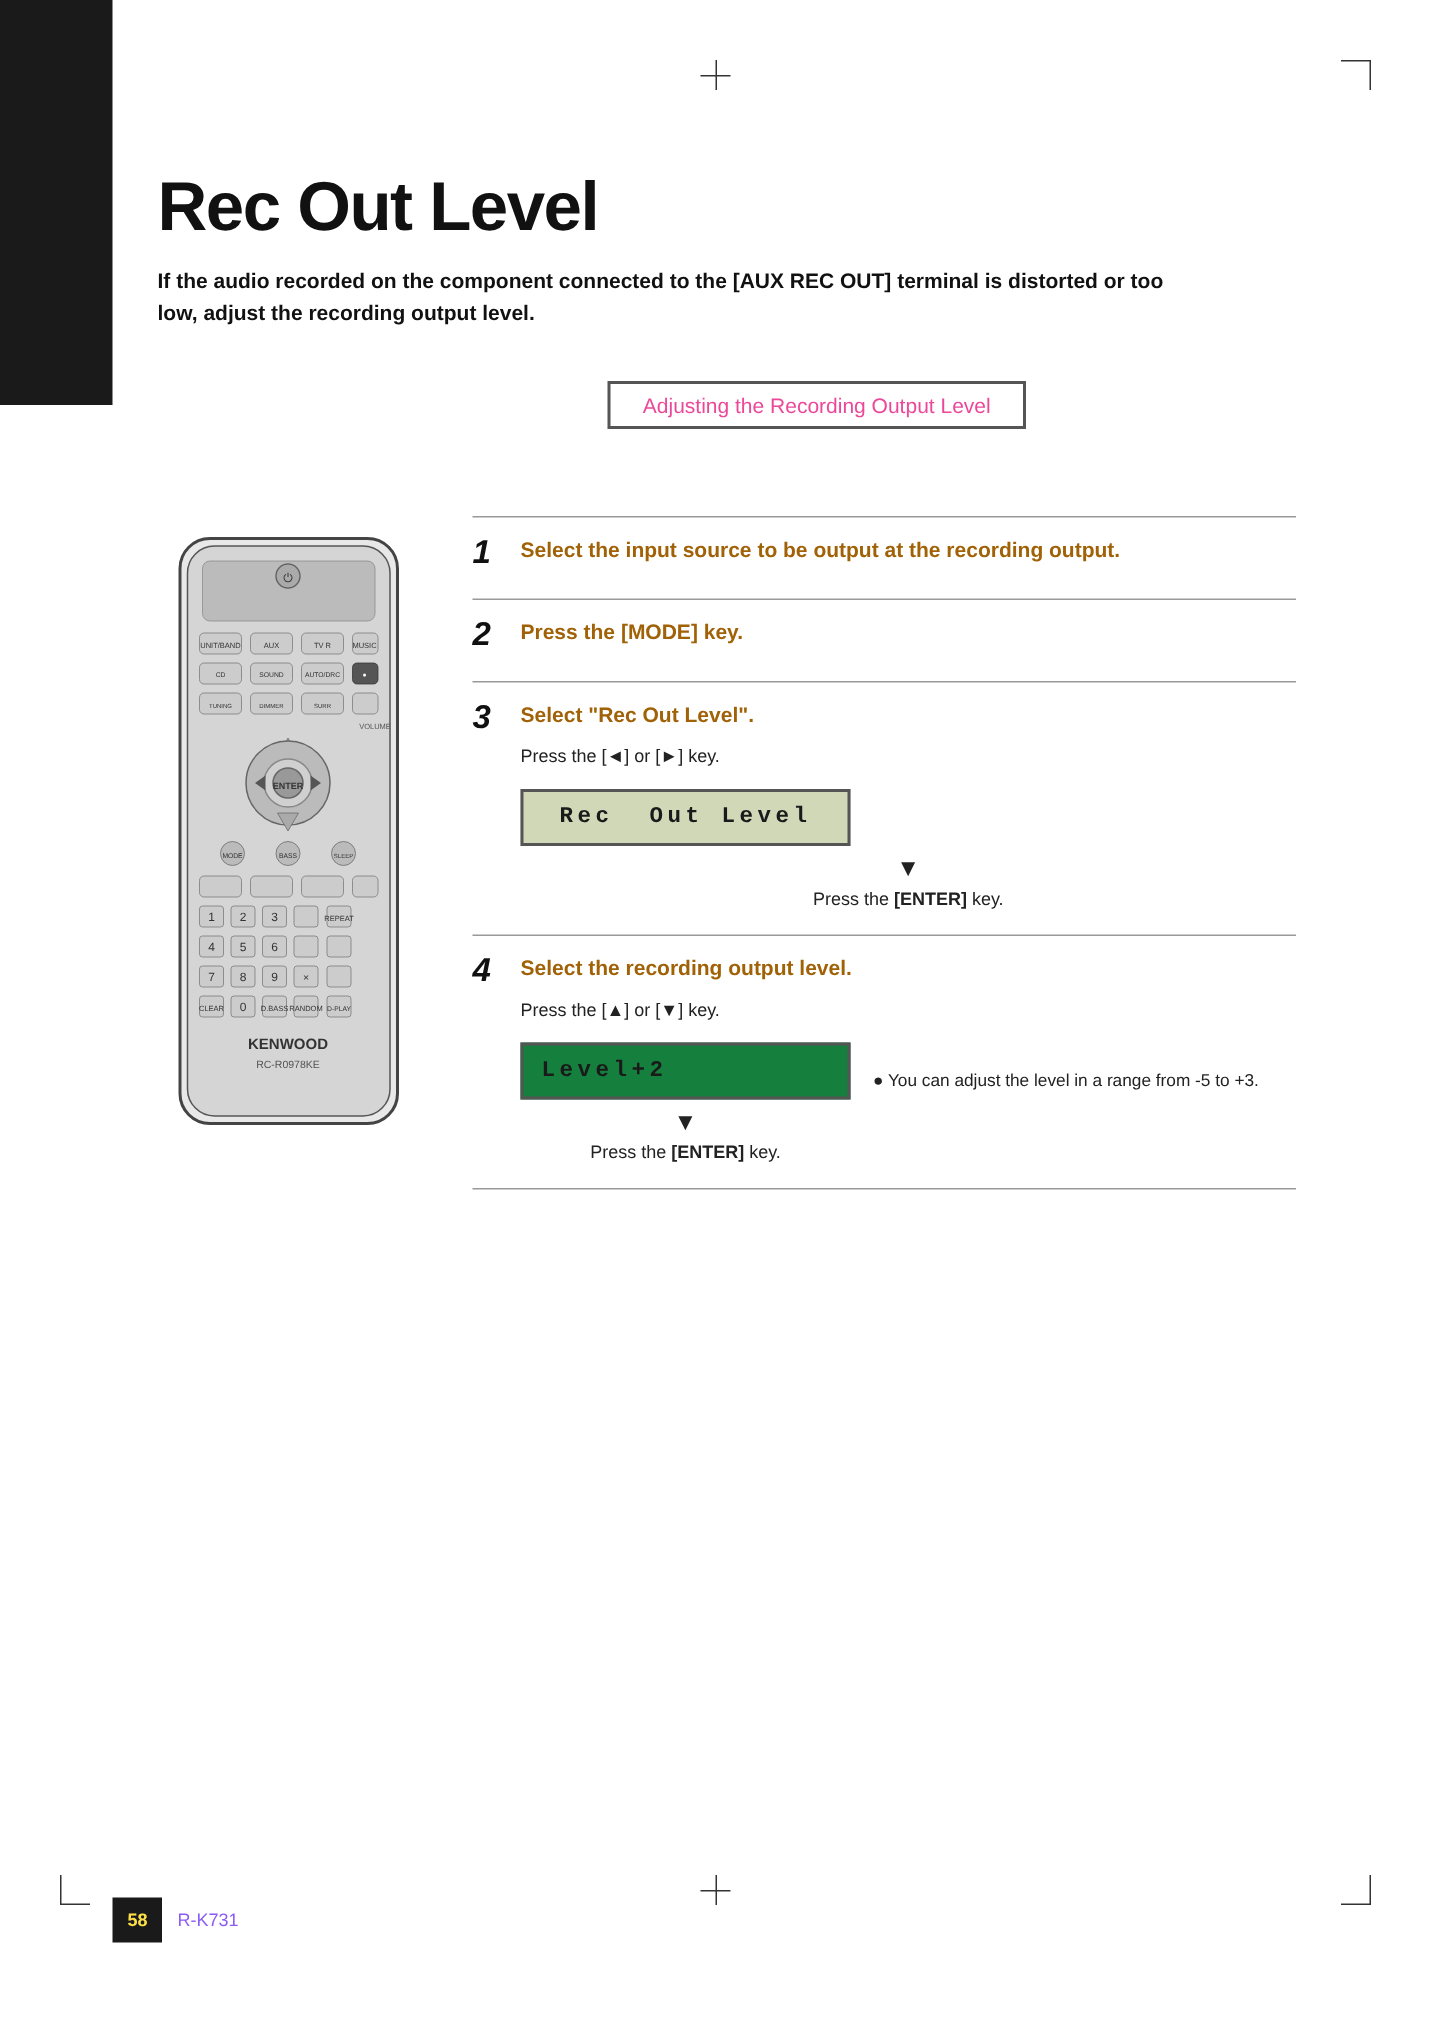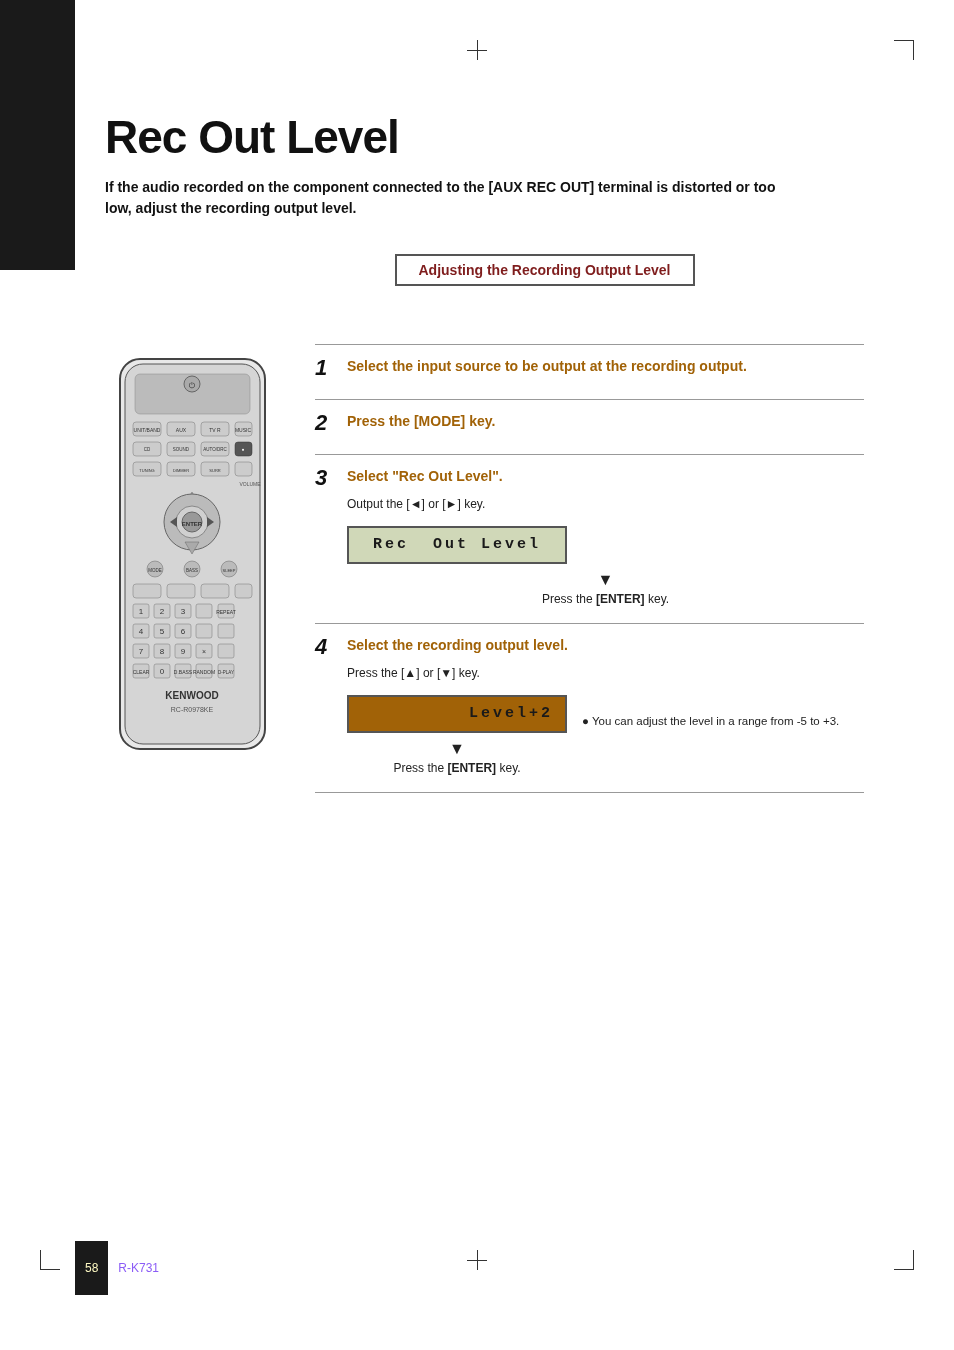--- a/index.html
+++ b/index.html
@@ -89,22 +89,22 @@
       max-width: 680px;
       margin-bottom: 35px;
     }
 
     
     .section-header {
       border: 2px solid #555;
       display: inline-block;
       padding: 6px 22px;
       font-size: 14px;
-      font-weight: 700;
-      color: #7f1d1d;
+      font-weight: 400;
+      color: #ec4899;
       margin-bottom: 30px;
       margin-left: 120px;
     }
 
     
     .steps-area {
       display: flex;
       flex-direction: row;
       gap: 20px;
       margin-top: 10px;
@@ -174,30 +174,30 @@
       font-weight: 700;
       color: #1a1a1a;
       letter-spacing: 4px;
       display: inline-block;
       margin: 6px 0;
       min-width: 220px;
       text-align: center;
     }
 
     .lcd-display2 {
-      background: #a16207;
+      background: #15803d;
       border: 2px solid #555;
       padding: 5px 12px;
       font-family: 'Courier New', monospace;
       font-size: 16px;
       font-weight: 700;
       color: #1a1a1a;
       letter-spacing: 4px;
       display: inline-flex;
-      justify-content: flex-end;
+      justify-content: flex-start;
       margin: 6px 0;
       min-width: 220px;
     }
 
     .down-arrow {
       text-align: center;
       font-size: 16px;
       line-height: 1;
       margin: 2px 0;
       padding-left: 0;
@@ -237,24 +237,24 @@
       bottom: 55px;
       left: 0;
       right: 0;
       display: flex;
       align-items: center;
       padding: 0 75px;
     }
 
     .page-num-box {
       background: #1a1a1a;
-      color: #fef9c3;
+      color: #fde047;
       font-size: 12px;
-      font-weight: 400;
-      padding: 20px 10px;
+      font-weight: 700;
+      padding: 8px 10px;
       margin-right: 10px;
     }
 
     .page-model {
       font-size: 12px;
       color: #8b5cf6;
       font-weight: 400;
     }
 
     
@@ -414,21 +414,21 @@
         </div>
       </div>
 
       <div class="step">
         <div class="step-header">
           <span class="step-number">3</span>
           <span class="step-title">Select "Rec Out Level".</span>
         </div>
         <div class="step-body">
           <div class="instruction">
-            Output the [◄] or [►] key.
+            Press the [◄] or [►] key.
           </div>
           <div class="lcd-display lcd-text">
             Rec&nbsp;&nbsp;Out&nbsp;Level
           </div>
           <div class="down-arrow">▼</div>
           <div class="enter-note">
             Press the <strong>[ENTER]</strong> key.
           </div>
         </div>
       </div>

